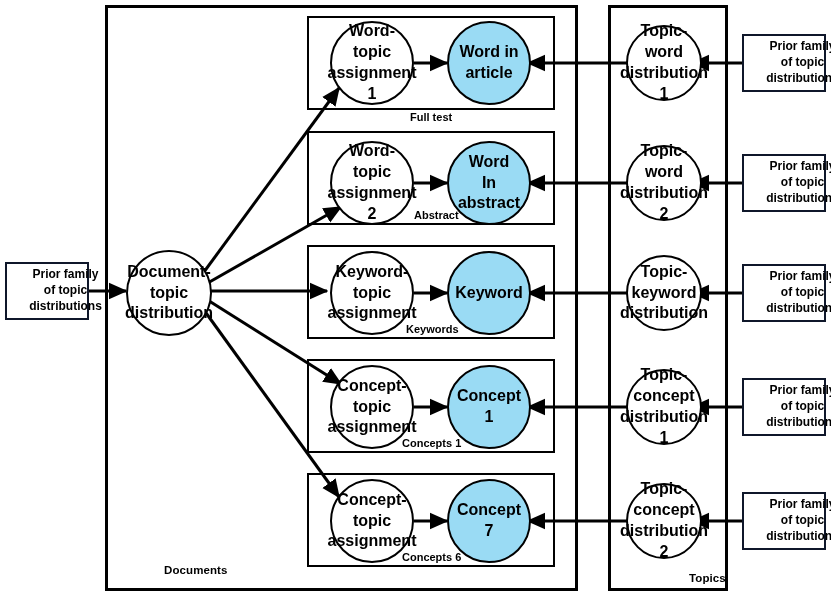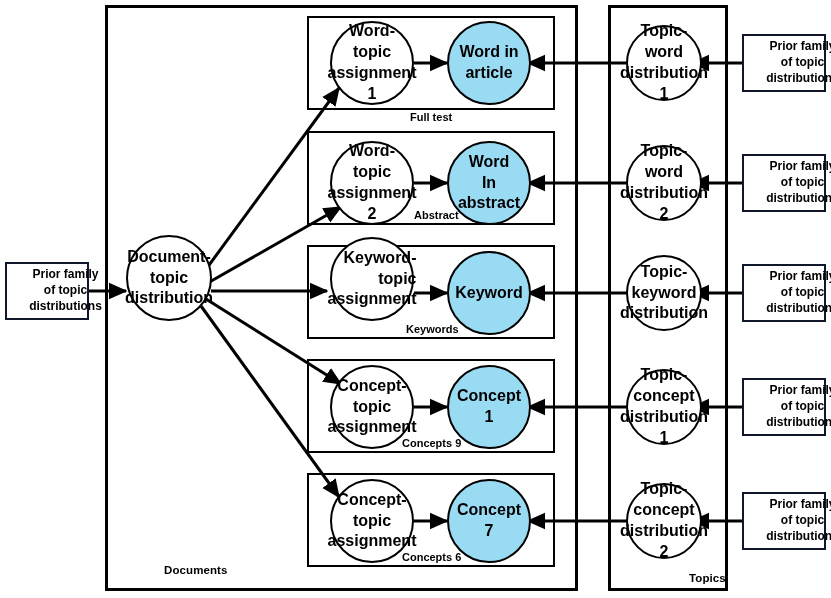--- a/index.html
+++ b/index.html
@@ -153,30 +153,30 @@
   <div class="subplate" style="left:307px; top:16px; width:248px; height:94px;"></div>
   <div class="sub-label" style="left:410px; top:94px;margin-top:17px;">Full test</div>
 
   <div class="subplate" style="left:307px; top:131px; width:248px; height:94px;"></div>
   <div class="sub-label" style="left:414px; top:209px;">Abstract</div>
 
   <div class="subplate" style="left:307px; top:245px; width:248px; height:94px;"></div>
   <div class="sub-label" style="left:406px; top:323px;">Keywords</div>
 
   <div class="subplate" style="left:307px; top:359px; width:248px; height:94px;"></div>
-  <div class="sub-label" style="left:402px; top:437px;">Concepts 9</div>
+  <div class="sub-label" style="left:402px; top:437px;">Concepts 1</div>
 
   <div class="subplate" style="left:307px; top:473px; width:248px; height:94px;"></div>
   <div class="sub-label" style="left:402px; top:551px;">Concepts 6</div>
 
   <div class="rectnode" style="left:5px; top:262px; width:84px; height:58px;">
     <span>Prior family<br>of topic<br>distributions</span>
   </div>
 
-  <div class="circnode" style="left:126px; top:235px; width:86px; height:86px;">
+  <div class="circnode" style="left:126px; top:250px; width:86px; height:86px;">
     <span>Document-<br>topic<br>distribution</span>
   </div>
 
   <div class="circnode" style="left:330px; top:21px; width:84px; height:84px;">
     <span>Word-<br>topic<br>assignment<br>1</span>
   </div>
   <div class="circnode obs" style="left:447px; top:21px; width:84px; height:84px;">
     <span>Word in<br>article</span>
   </div>
   <div class="circnode" style="left:626px; top:25px; width:76px; height:76px;">
@@ -192,21 +192,21 @@
   <div class="circnode obs" style="left:447px; top:141px; width:84px; height:84px;">
     <span>Word<br>In<br>abstract</span>
   </div>
   <div class="circnode" style="left:626px; top:145px; width:76px; height:76px;">
     <span>Topic-<br>word<br>distribution<br>2</span>
   </div>
   <div class="rectnode" style="left:742px; top:154px; width:84px; height:58px;">
     <span>Prior family<br>of topic<br>distributions</span>
   </div>
 
-  <div class="circnode" style="left:330px; top:237px; width:84px; height:84px;text-align:right;">
+  <div class="circnode" style="left:330px; top:251px; width:84px; height:84px;">
     <span>Keyword-<br>topic<br>assignment</span>
   </div>
   <div class="circnode obs" style="left:447px; top:251px; width:84px; height:84px;">
     <span>Keyword</span>
   </div>
   <div class="circnode" style="left:626px; top:255px; width:76px; height:76px;">
     <span>Topic-<br>keyword<br>distribution</span>
   </div>
   <div class="rectnode" style="left:742px; top:264px; width:84px; height:58px;">
     <span>Prior family<br>of topic<br>distributions</span>

